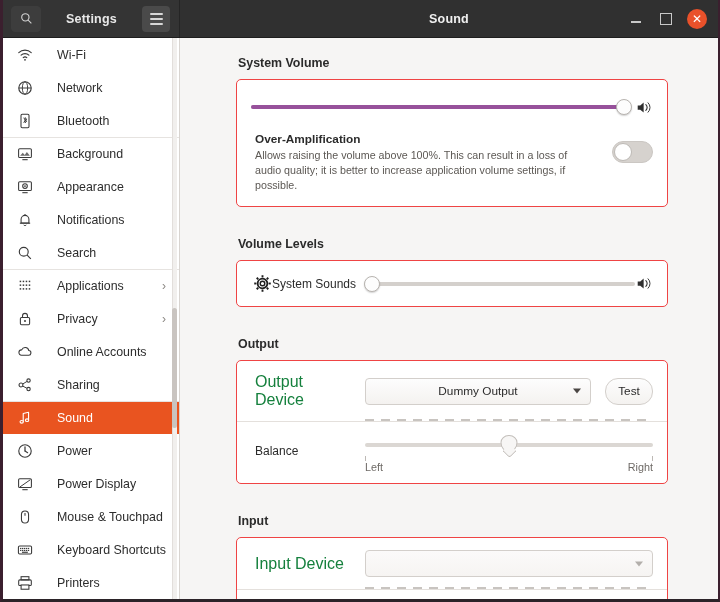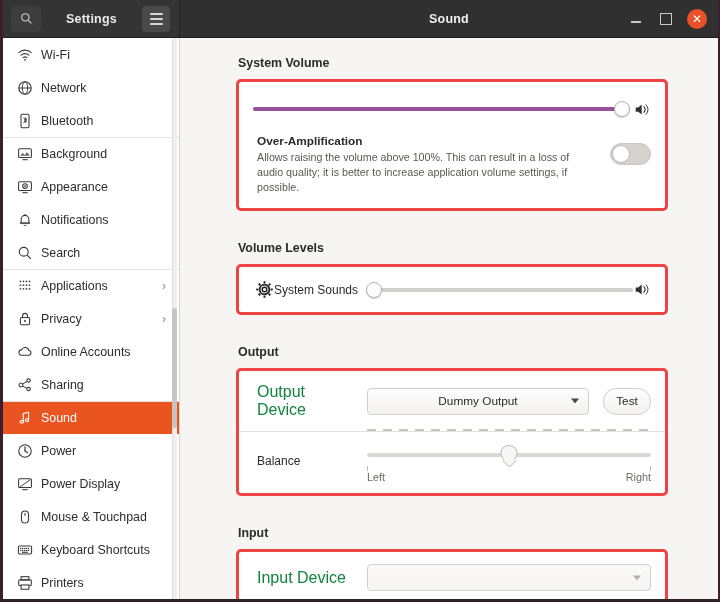--- a/index.html
+++ b/index.html
@@ -81,21 +81,21 @@
   .sidebar {
     width: 177px; min-width: 177px;
     background: #fff;
     border-right: 1px solid #d8d4d0;
     position: relative;
     overflow: hidden;
   }
   .sb-scroll { height: 100%; }
   .sb-item {
     height: 33px; display: flex; align-items: center;
-    padding: 0 10px 0 13px; gap: 8px;
+    padding: 0 10px 0 13px; gap: 24px;
     color: #2d2d2d; font-size: 12.4px;
     position: relative;
   }
   .sb-item.sep-top { border-top: 1px solid #e6e3e0; }
   .sb-item.active { background: #e95420; color: #fff; }
   .sb-ico { width: 17px; height: 17px; display: flex; align-items: center; justify-content: center; flex: 0 0 17px; }
   .sb-ico svg { display: block; }
   .sb-label { flex: 1; white-space: nowrap; }
   .sb-chev { color: #8c8884; font-size: 12px; line-height: 1; padding-right: 3px; }
   .sb-track {
@@ -113,21 +113,21 @@
     padding: 18px 0 0 0;
     overflow: hidden; position: relative;
   }
   .main-inner { padding: 0 50px 0 56px; }
   .sec-title {
     font-size: 12.4px; font-weight: bold; color: #2b2b2b;
     margin: 0 0 9px 2px;
   }
   .sec-title.sp { margin-top: 30px; }
   .card {
-    background: #fff; border: 3px solid #ef4444; border-radius: 5px;
+    background: #fff; border: 1px solid #ef4444; border-radius: 5px;
     margin-bottom: 8px;
   }
 
   
   .sv-row { display: flex; align-items: center; padding: 18px 14px 6px 14px; gap: 11px; }
   .slider { position: relative; flex: 1; height: 18px; display: flex; align-items: center; }
   .sl-track { position: absolute; left: 0; right: 0; height: 4px; background: #d4d0cc; border-radius: 2px; }
   .sl-fill { position: absolute; left: 0; height: 4px; background: #97519b; border-radius: 2px; }
   .sl-knob {
     position: absolute; width: 16px; height: 16px; border-radius: 50%;

